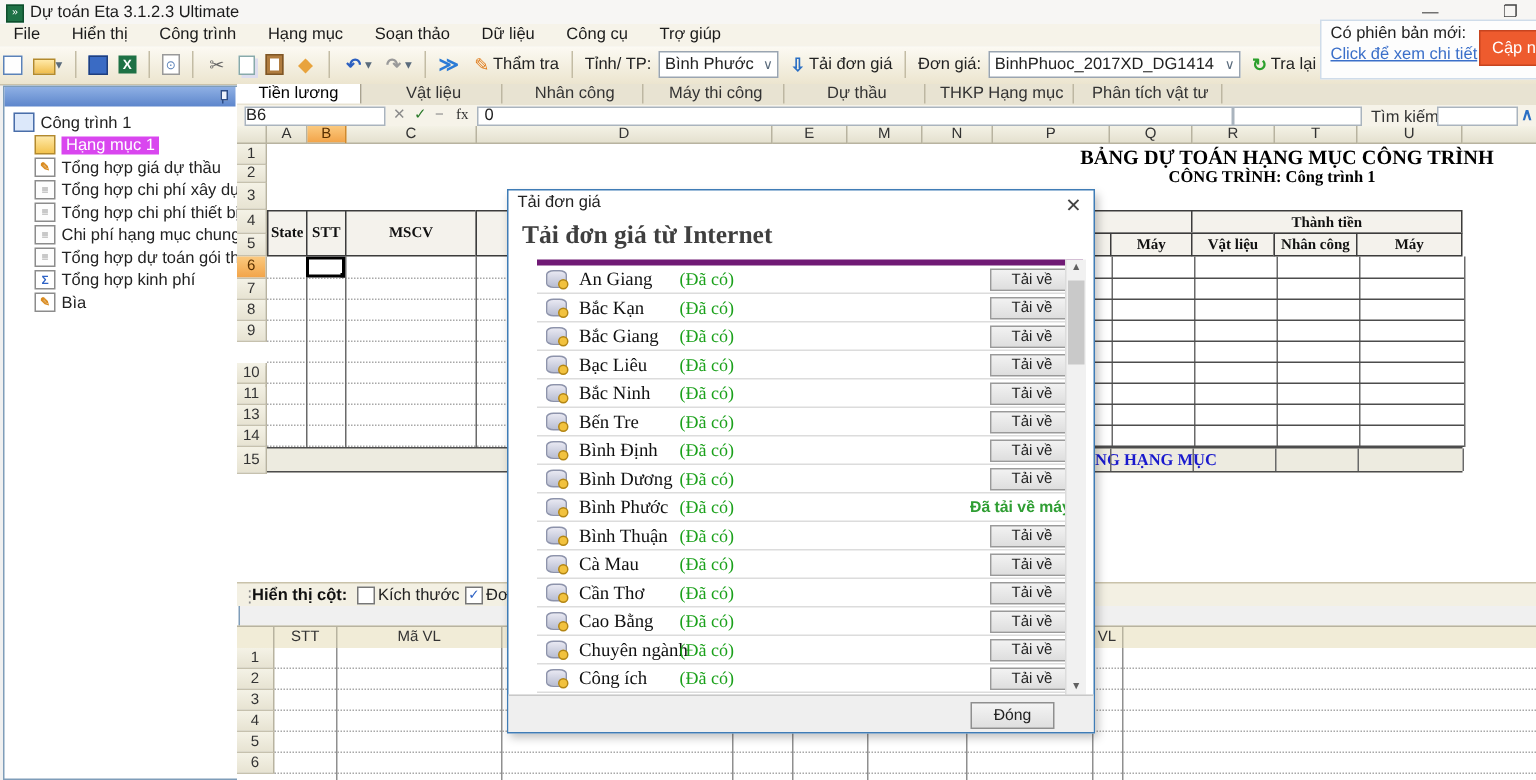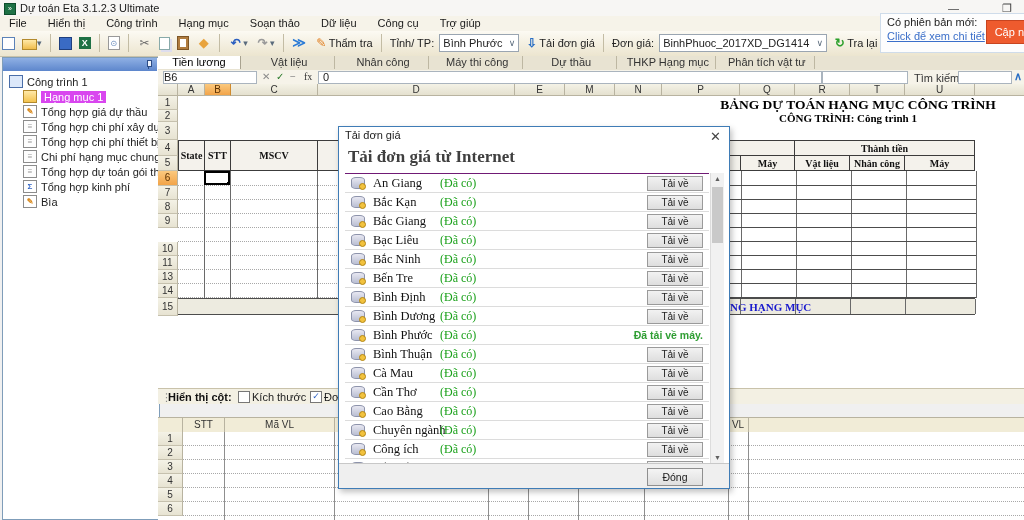--- a/index.html
+++ b/index.html
@@ -66,21 +66,21 @@
   .hcell{position:absolute;background:#f4f2ec;border:1px solid #3c3c3c;box-sizing:border-box;
     font-family:"Liberation Serif",serif;font-weight:bold;font-size:10px;color:#111;
     display:flex;align-items:center;justify-content:center;}
   .drow{position:absolute;left:20px;border-bottom:1px dotted #a8a8a8;}
   
   #dialog{left:338px;top:126px;width:390px;height:361px;background:#fff;border:1px solid #3f7cb6;
     box-shadow:2px 3px 6px rgba(0,0,0,0.25);z-index:50;}
   #dlg-close{position:absolute;right:8px;top:2px;font-size:13px;color:#444;}
   #dlg-heading{position:absolute;left:9px;top:20px;font-family:"Liberation Serif",serif;
     font-weight:bold;font-size:17px;color:#3f3f3f;}
-  #dlg-list{position:absolute;left:6px;top:46px;width:364px;height:291px;overflow:hidden;border-top:1px solid #701a75;}
+  #dlg-list{position:absolute;left:19px;top:46px;width:364px;height:291px;overflow:hidden;border-top:4px solid #701a75;}
   .prow{position:relative;height:17px;padding-top:1px;border-bottom:1px solid #dcdcdc;}
   .db-ico{position:absolute;left:6px;top:3px;width:12px;height:10px;background:linear-gradient(#e8e8f2,#b9bed2);
     border:1px solid #8d93ab;border-radius:5px/3px;}
   .db-ico:after{content:"";position:absolute;right:-2px;bottom:-2px;width:5px;height:5px;border-radius:50%;
     background:#f2c23e;border:1px solid #b38615;}
   .pname{position:absolute;left:28px;top:2px;font-family:"Liberation Serif",serif;font-size:12.5px;color:#111;}
   .pstat{position:absolute;left:95px;top:2px;font-family:"Liberation Serif",serif;font-size:12px;color:#1ba11b;}
   .pbtn{position:absolute;right:6px;top:2px;width:54px;height:13px;background:linear-gradient(#f2f2f2,#dedede);
     border:1px solid #9a9a9a;font-size:10px;color:#222;text-align:center;line-height:13px;}
   .pdone{position:absolute;right:6px;top:3px;font-size:10.5px;font-weight:bold;color:#2f9e33;}

